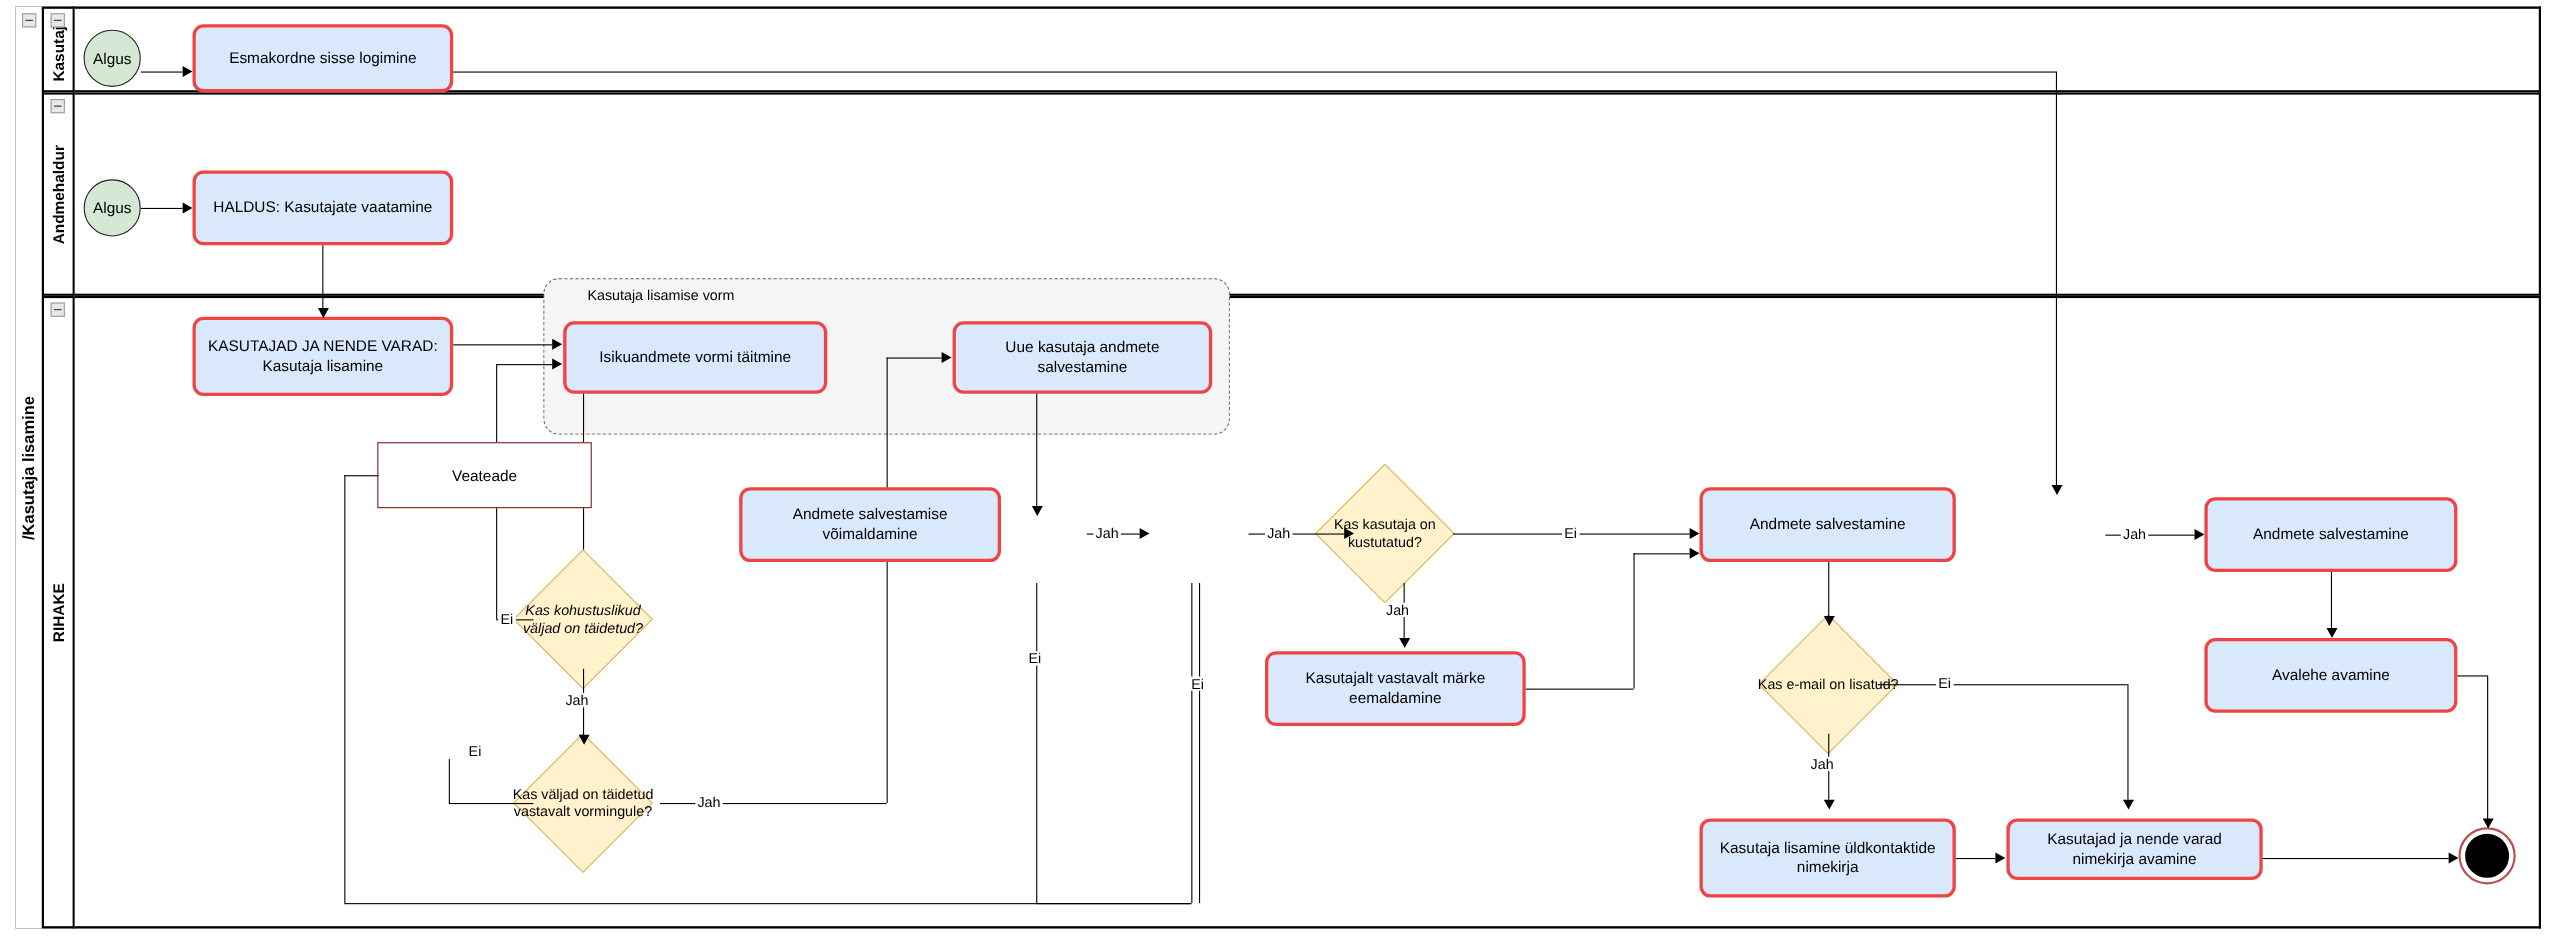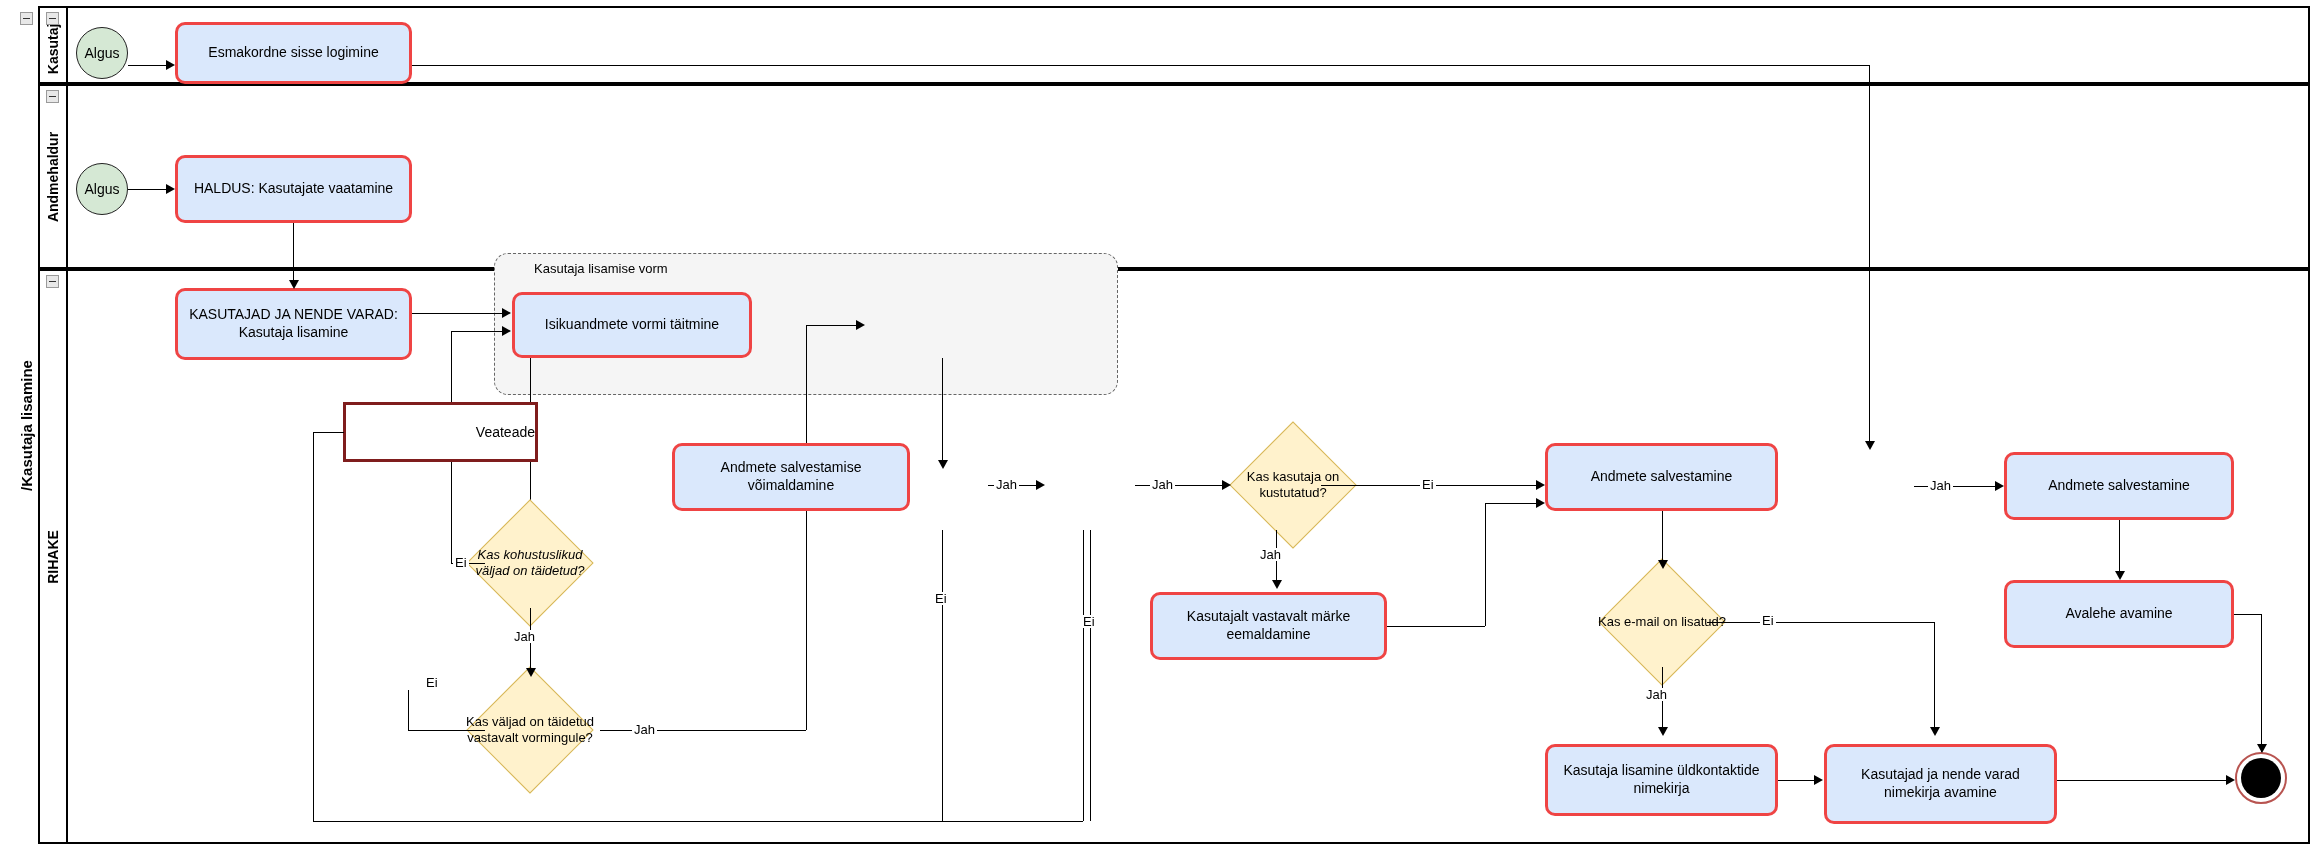--- a/index.html
+++ b/index.html
@@ -50,21 +50,21 @@
     font-size:14px;
   }
   .event-end-outer{
     position:absolute;border-radius:50%;border:2px solid #b85450;background:#fff;
     box-sizing:border-box;
   }
   .event-end-inner{
     position:absolute;border-radius:50%;background:#000;
   }
   .datastore{
-    background:#ffffff;border:3px solid #7f1d1d;font-size:14px;justify-content:flex-end;
+    background:#ffffff;border:1px solid #7f1d1d;font-size:14px;
   }
   .subgroup{
     position:absolute;box-sizing:border-box;background:#f5f5f5;
     border:1px dashed #666;border-radius:14px;
   }
   .subgroup-label{
     position:absolute;font-size:13px;color:#000;white-space:nowrap;
   }
 
   
@@ -136,20 +136,23 @@
   </div>
 
   <div class="node task" style="left:175px;top:276px;width:237px;height:72px;margin-top:12px;">
     <span>KASUTAJAD JA NENDE VARAD: Kasutaja lisamine</span>
   </div>
 
   <div class="node task" style="left:512px;top:292px;width:240px;height:66px;">
     <span>Isikuandmete vormi täitmine</span>
   </div>
 
+  <div class="node task" style="left:866px;top:292px;width:236px;height:66px;">
+    <span>Uue kasutaja andmete salvestamine</span>
+  </div>
 
   <div class="edge h" style="left:128px;top:189px;width:38px;"></div>
   <div class="arrow right" style="left:166px;top:184px;"></div>
 
   <div class="edge v" style="left:293px;top:223px;height:57px;"></div>
   <div class="arrow down" style="left:289px;top:280px;"></div>
 
   <div class="edge h" style="left:412px;top:313px;width:90px;"></div>
   <div class="arrow right" style="left:502px;top:308px;"></div>
 
@@ -183,21 +186,21 @@
     <div class="gw-label">Kas kohustuslikud väljad on täidetud?</div>
   </div>
 
   <div class="gw-wrap" style="left:485px;top:685px;width:90px;height:90px;">
     <div class="diamond"></div>
     <div class="gw-label">Kas väljad on täidetud vastavalt vormingule?</div>
   </div>
 
 
 
-  <div class="gw-wrap" style="left:1248px;top:440px;width:90px;height:90px;">
+  <div class="gw-wrap" style="left:1214px;top:440px;width:90px;height:90px;">
     <div class="diamond"></div>
     <div class="gw-label">Kas kasutaja on kustutatud?</div>
   </div>
 
   <div class="node task" style="left:1150px;top:592px;width:237px;height:68px;">
     <span>Kasutajalt vastavalt märke eemaldamine</span>
   </div>
 
   <div class="node task" style="left:1545px;top:443px;width:233px;height:68px;">
     <span>Andmete salvestamine</span>
@@ -205,21 +208,21 @@
 
   <div class="gw-wrap" style="left:1617px;top:577px;width:90px;height:90px;">
     <div class="diamond"></div>
     <div class="gw-label">Kas e-mail on lisatud?</div>
   </div>
 
   <div class="node task" style="left:1545px;top:744px;width:233px;height:72px;">
     <span>Kasutaja lisamine üldkontaktide nimekirja</span>
   </div>
 
-  <div class="node task" style="left:1824px;top:744px;width:233px;height:80px;">
+  <div class="node task" style="left:1824px;top:744px;width:233px;height:56px;">
     <span>Kasutajad ja nende varad nimekirja avamine</span>
   </div>
 
 
   <div class="node task" style="left:2004px;top:452px;width:230px;height:68px;">
     <span>Andmete salvestamine</span>
   </div>
 
   <div class="node task" style="left:2004px;top:580px;width:230px;height:68px;">
     <span>Avalehe avamine</span>

